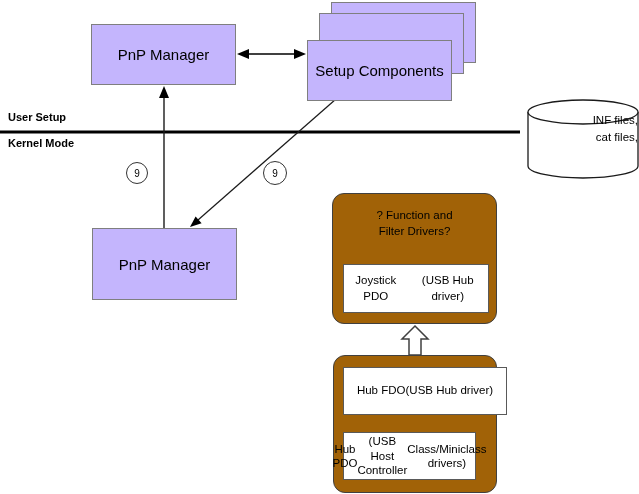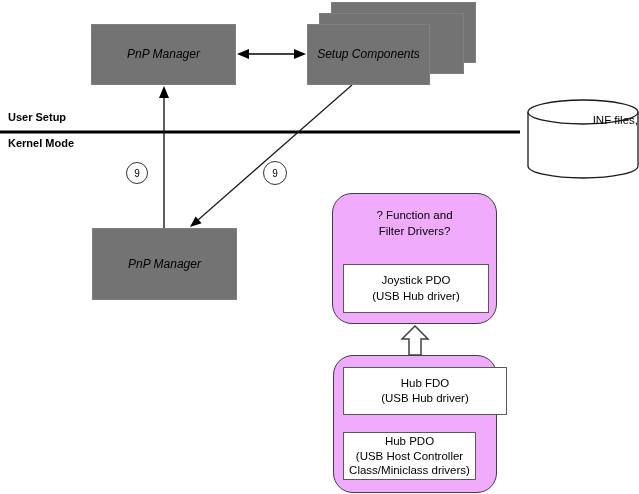--- a/index.html
+++ b/index.html
@@ -17,51 +17,49 @@
     color: #000000;
   }
   #wires {
     position: absolute;
     left: 0; top: 0;
     width: 639px; height: 494px;
     z-index: 1;
   }
   .box {
     position: absolute;
-    background: #737373;
+    background: #c4b5fd;
     border: 1.5px solid #7f7f7f;
     box-sizing: border-box;
     display: flex;
     flex-direction: column;
     align-items: center;
     justify-content: center;
-    font-size: 12px;
+    font-size: 15px;
     line-height: 15px;
     text-align: center;
     z-index: 2;
-    font-style: italic;
   }
   .stack-back { z-index: 2; }
   .stack-mid  { z-index: 3; }
   .stack-front{ z-index: 4; }
   .rounded {
     position: absolute;
-    background: #f0abfc;
+    background: #a16207;
     border: 1.5px solid #404040;
-    border-radius: 20px;
+    border-radius: 12px;
     box-sizing: border-box;
     z-index: 2;
   }
   .inner-box {
     position: absolute;
     background: #ffffff;
     border: 1.5px solid #595959;
     box-sizing: border-box;
     display: flex;
-    flex-direction: column;
     align-items: center;
     justify-content: center;
     font-size: 11.5px;
     line-height: 15.5px;
     text-align: center;
     z-index: 3;
   }
   .mode-label {
     position: absolute;
     font-size: 11px;
@@ -132,29 +130,30 @@
       <ellipse cx="583" cy="112" rx="55" ry="12" fill="#ffffff" stroke="#1a1a1a" stroke-width="1.3"></ellipse>
     </g>
   </svg>
 
   <div class="box" style="left:91px; top:24px; width:145px; height:61px;">
     <span>PnP Manager</span>
   </div>
 
   <div class="box stack-back" style="left:331px; top:2px; width:145px; height:61px;"></div>
   <div class="box stack-mid" style="left:319px; top:13px; width:145px; height:61px;"></div>
-  <div class="box stack-front" style="left:307px; top:24px; width:123px; height:61px;">
+  <div class="box stack-front" style="left:307px; top:40px; width:145px; height:61px;">
     <span>Setup Components</span>
   </div>
 
   <div class="mode-label" style="left:8px; top:111px;">User Setup</div>
   <div class="mode-label" style="left:8px; top:137px;">Kernel Mode</div>
 
   <div class="cyl-text">
     <span>INF files,</span>
+    <span>cat files,</span>
   </div>
 
   <div class="badge" style="left:126px; top:162px; width:20px; height:20px;">9</div>
   <div class="badge" style="left:263px; top:161px; width:22px; height:22px;">9</div>
 
   <div class="box" style="left:92px; top:228px; width:145px; height:72px;">
     <span>PnP Manager</span>
   </div>
 
   <div class="rounded" style="left:332px; top:193px; width:165px; height:131px;">

